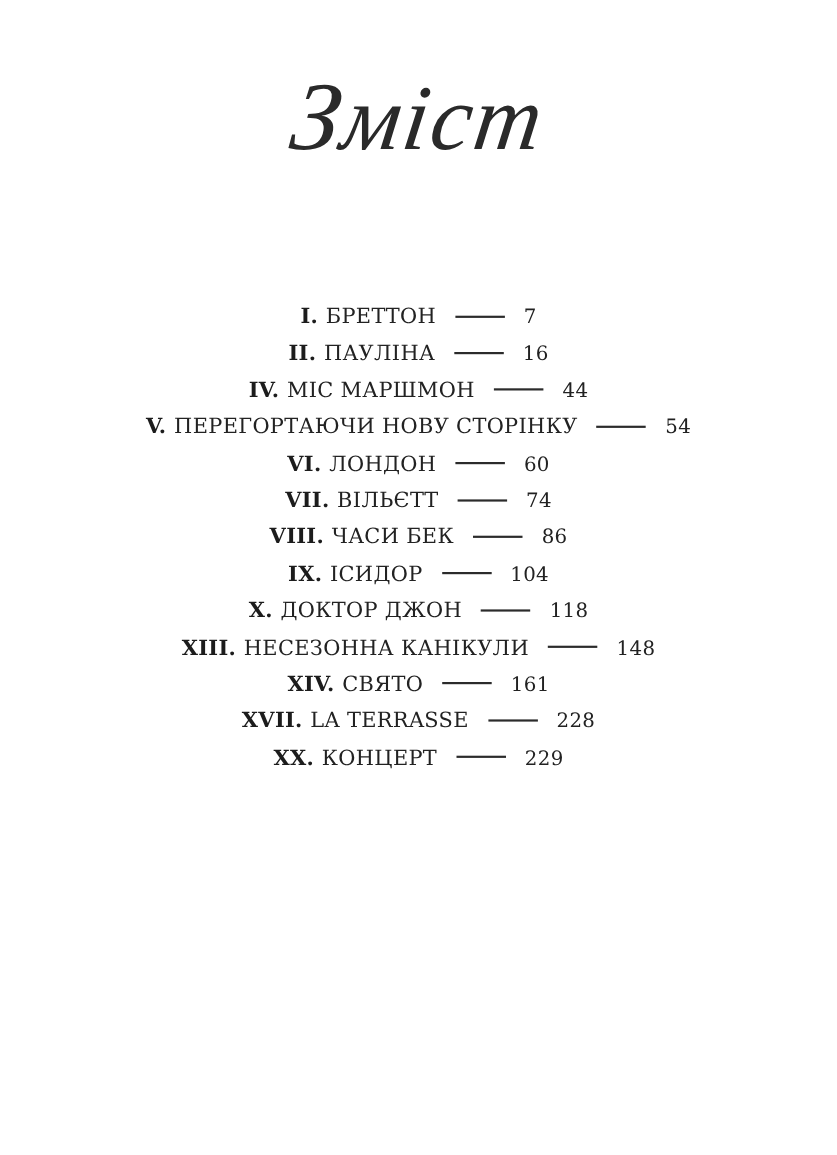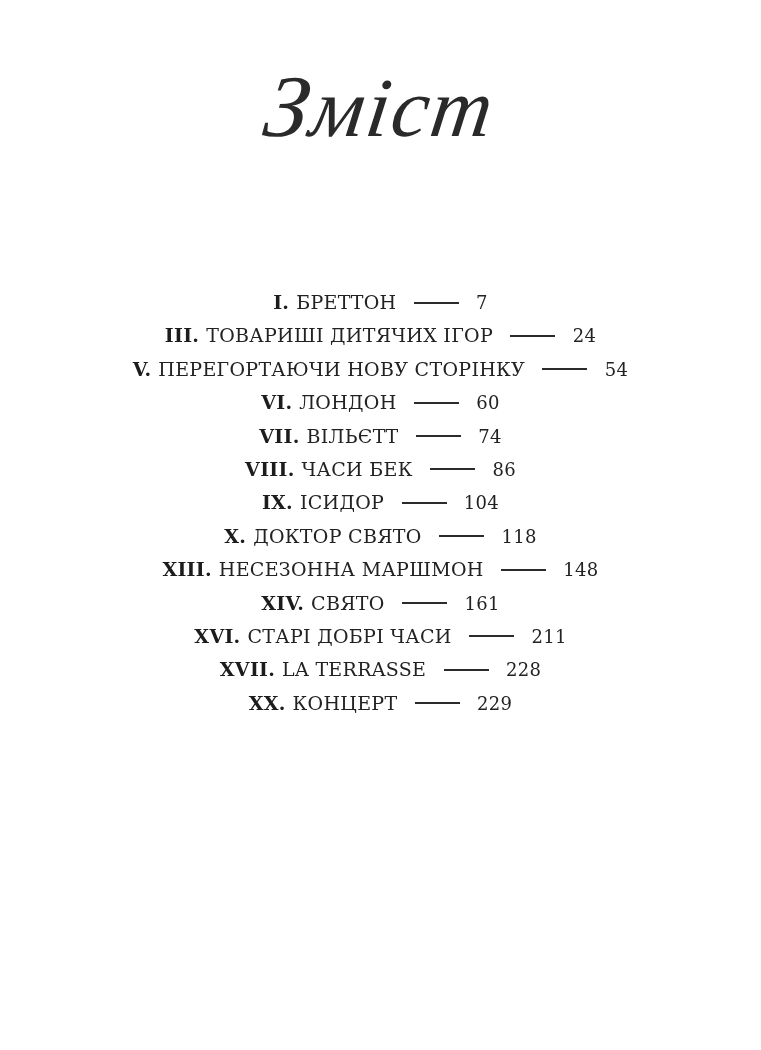--- a/index.html
+++ b/index.html
@@ -38,21 +38,21 @@
     color: #2a2a2a;
     transform: skewX(-8deg);
     letter-spacing: 2px;
   }
   .title-script::first-letter {
     font-size: 105%;
   }
   
   .toc {
     position: absolute;
-    top: 286px;
+    top: 272px;
     left: 0;
     width: 100%;
     text-align: center;
   }
   .toc-row {
     height: 33.4px;
     line-height: 33.4px;
     white-space: nowrap;
     font-size: 19px;
     letter-spacing: 0.3px;
@@ -88,28 +88,34 @@
   </div>
 
   <div class="toc" id="toc-list">
   <div class="toc-row">
     <span class="toc-num">I. </span>
     <span class="toc-title">БРЕТТОН</span>
     <span class="toc-dash"></span>
     <span class="toc-page">7</span>
   </div>
 
+  <div class="toc-row">
+    <span class="toc-num">II. </span>
+    <span class="toc-title">ПАУЛІНА</span>
+    <span class="toc-dash"></span>
+    <span class="toc-page">16</span>
+  </div>
+
 
   <div class="toc-row">
-    <span class="toc-num">III. </span>
-    <span class="toc-title">ТОВАРИШІ ДИТЯЧИХ ІГОР</span>
+    <span class="toc-num">IV. </span>
+    <span class="toc-title">МІС МАРШМОН</span>
     <span class="toc-dash"></span>
-    <span class="toc-page">24</span>
+    <span class="toc-page">44</span>
   </div>
-
 
   <div class="toc-row">
     <span class="toc-num">V. </span>
     <span class="toc-title">ПЕРЕГОРТАЮЧИ НОВУ СТОРІНКУ</span>
     <span class="toc-dash"></span>
     <span class="toc-page">54</span>
   </div>
 
   <div class="toc-row">
     <span class="toc-num">VI. </span>
@@ -134,48 +140,42 @@
 
   <div class="toc-row">
     <span class="toc-num">IX. </span>
     <span class="toc-title">ІСИДОР</span>
     <span class="toc-dash"></span>
     <span class="toc-page">104</span>
   </div>
 
   <div class="toc-row">
     <span class="toc-num">X. </span>
-    <span class="toc-title">ДОКТОР СВЯТО</span>
+    <span class="toc-title">ДОКТОР ДЖОН</span>
     <span class="toc-dash"></span>
     <span class="toc-page">118</span>
   </div>
 
 
 
   <div class="toc-row">
     <span class="toc-num">XIII. </span>
-    <span class="toc-title">НЕСЕЗОННА МАРШМОН</span>
+    <span class="toc-title">НЕСЕЗОННА КАНІКУЛИ</span>
     <span class="toc-dash"></span>
     <span class="toc-page">148</span>
   </div>
 
   <div class="toc-row">
     <span class="toc-num">XIV. </span>
     <span class="toc-title">СВЯТО</span>
     <span class="toc-dash"></span>
     <span class="toc-page">161</span>
   </div>
 
 
-  <div class="toc-row">
-    <span class="toc-num">XVI. </span>
-    <span class="toc-title">СТАРІ ДОБРІ ЧАСИ</span>
-    <span class="toc-dash"></span>
-    <span class="toc-page">211</span>
-  </div>
 
   <div class="toc-row">
     <span class="toc-num">XVII. </span>
     <span class="toc-title">LA TERRASSE</span>
     <span class="toc-dash"></span>
     <span class="toc-page">228</span>
   </div>
 
 
 

